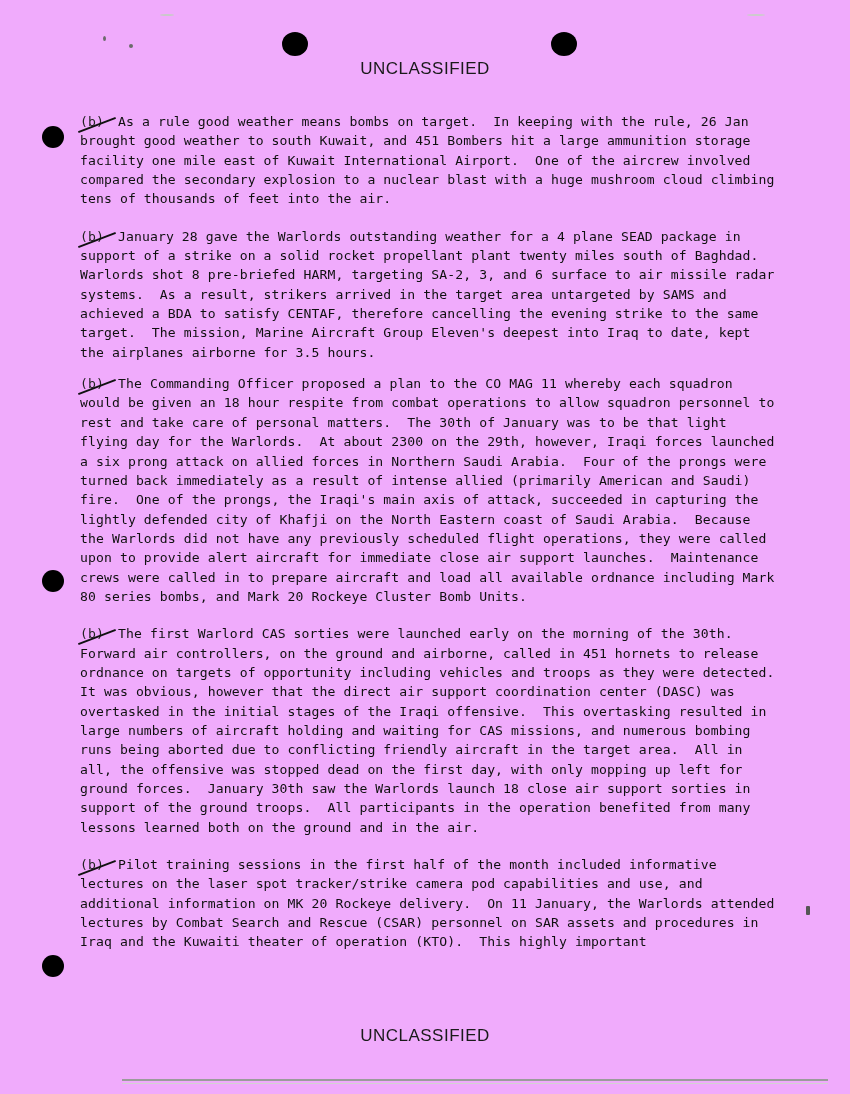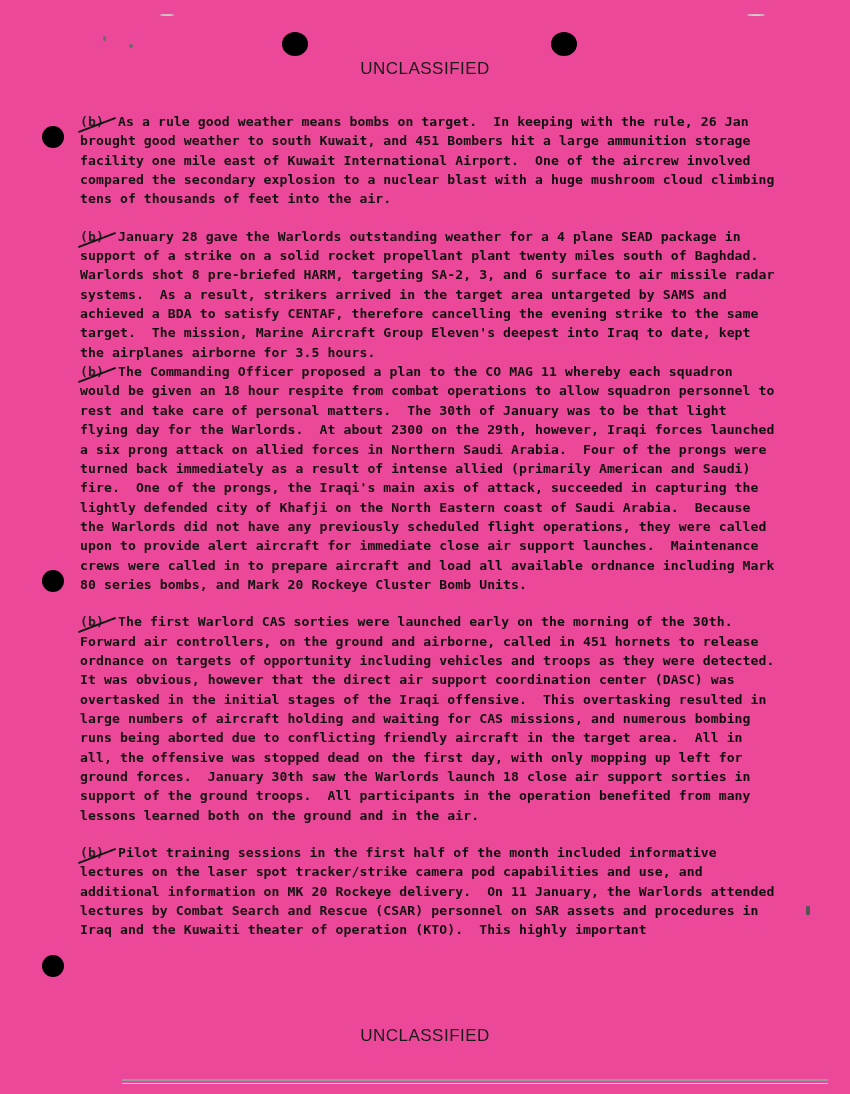--- a/index.html
+++ b/index.html
@@ -4,21 +4,21 @@
 <style>
   html, body {
     margin: 0;
     padding: 0;
     background: #ffffff;
   }
   .page {
     position: relative;
     width: 850px;
     height: 1094px;
-    background: #ec4899;
+    background: #f0abfc;
     overflow: hidden;
     font-family: "DejaVu Sans Mono", monospace;
   }
 
   
   .classification {
     position: absolute;
     left: 0;
     width: 850px;
     text-align: center;
@@ -74,23 +74,22 @@
     font-family: "DejaVu Sans Mono", monospace;
     font-size: 13.1px;
     line-height: 19.35px;
     color: #101010;
     letter-spacing: 0.1px;
   }
   .para {
     margin: 0 0 18px 0;
     white-space: pre-wrap;
     text-align: left;
-    font-weight: bold;
   }
-  .para.tight { margin-bottom: 0; }
+  .para.tight { margin-bottom: 12px; }
 
   
   .marking {
     position: relative;
     display: inline-block;
     width: 30px;
     color: #222;
     font-family: "DejaVu Sans Mono", monospace;
   }
   .marking::after {

